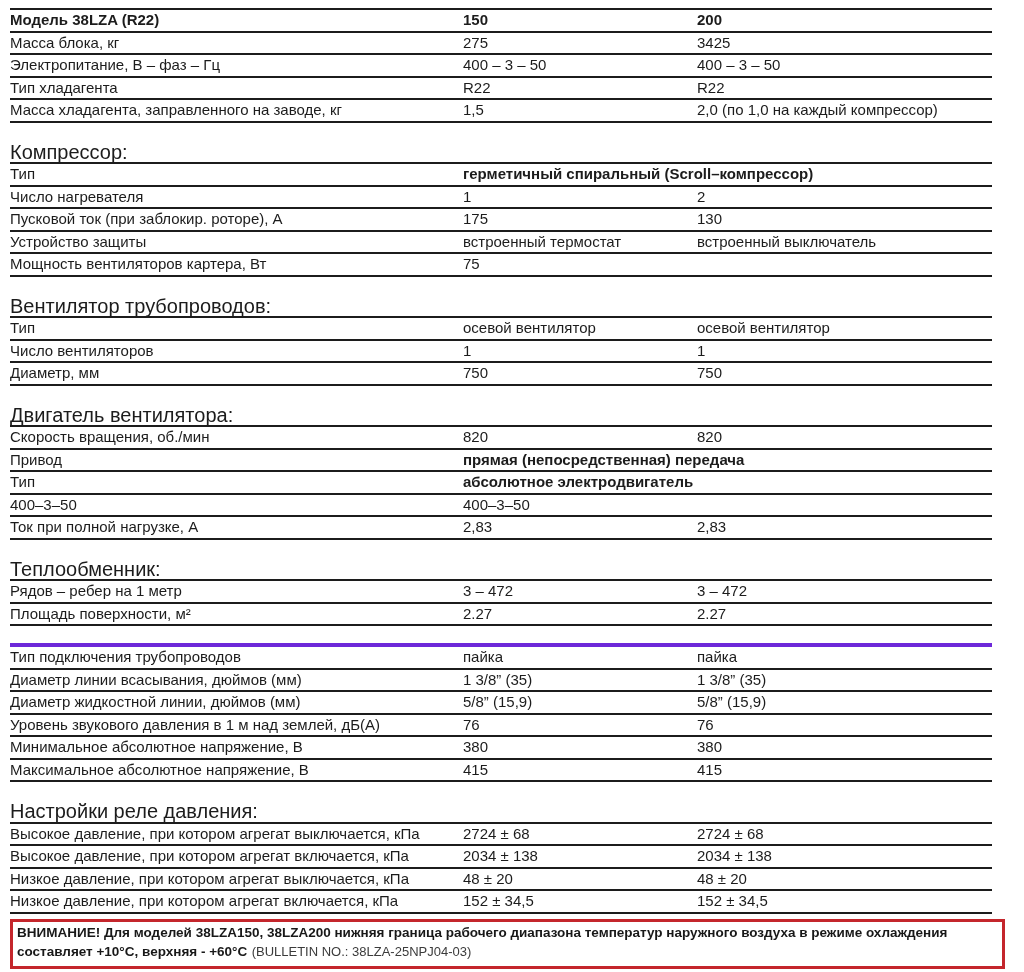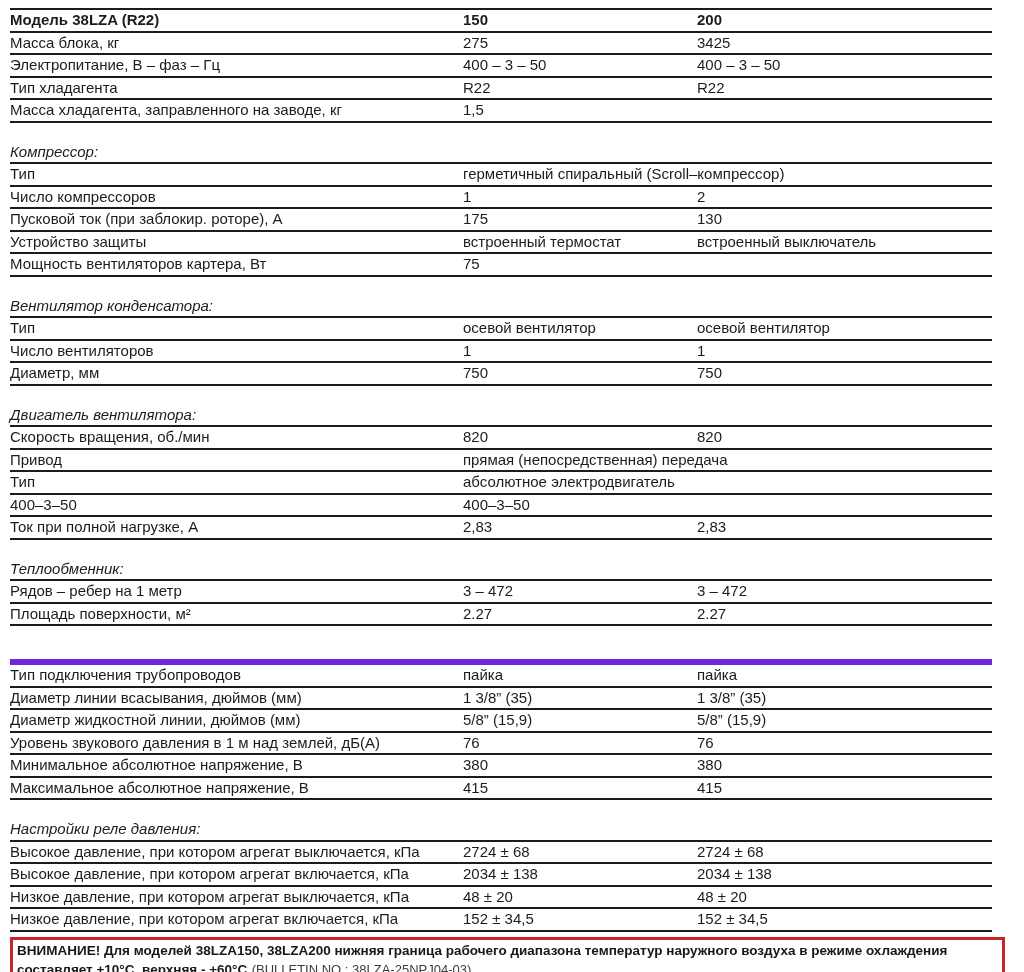--- a/index.html
+++ b/index.html
@@ -27,30 +27,29 @@
     grid-template-columns: 453px 234px auto;
     border-bottom: 2px solid #1c1c1c;
     padding: 2px 0 2px 0;
     font-size: 15px;
     line-height: 16.5px;
     align-items: end;
   }
   .row .cell { white-space: nowrap; overflow: visible; }
   .header-row { font-weight: bold; }
   .section { margin-top: 19px; width: 982px; }
-  .section.top-line { border-top: 6px solid #6d28d9; margin-top: 33px; }
+  .section.top-line { border-top: 4px solid #6d28d9; margin-top: 17px; }
   .title-row {
     display: block;
     border-bottom: 2px solid #1c1c1c;
     padding: 2px 0 2px 0;
-    font-size: 15px;
+    font-size: 20px;
     line-height: 16.5px;
-    font-style: italic;
-  }
-  .cell.span2 { grid-column: 2 / 4; }
+  }
+  .cell.span2 { grid-column: 2 / 4; font-weight: bold; }
   .warning-box {
     margin-top: 5px;
     width: 995px;
     box-sizing: border-box;
     border: 3px solid #c4262c;
     padding: 1px 6px 5px 4px;
   }
   .warn-bold {
     font-weight: bold;
     font-size: 13.5px;
@@ -87,50 +86,51 @@
             <div class="cell">400 – 3 – 50</div>
           </div>
           <div class="row">
             <div class="cell">Тип хладагента</div>
             <div class="cell">R22</div>
             <div class="cell">R22</div>
           </div>
           <div class="row">
             <div class="cell">Масса хладагента, заправленного на заводе, кг</div>
             <div class="cell">1,5</div>
+            <div class="cell">2,0 (по 1,0 на каждый компрессор)</div>
           </div>
         </div>
         <div class="section">
           <div class="title-row">Компрессор:</div>
           <div class="row">
             <div class="cell">Тип</div>
             <div class="cell span2">герметичный спиральный (Scroll–компрессор)</div>
           </div>
           <div class="row">
-            <div class="cell">Число компрессоров</div>
+            <div class="cell">Число нагревателя</div>
             <div class="cell">1</div>
             <div class="cell">2</div>
           </div>
           <div class="row">
             <div class="cell">Пусковой ток (при заблокир. роторе), А</div>
             <div class="cell">175</div>
             <div class="cell">130</div>
           </div>
           <div class="row">
             <div class="cell">Устройство защиты</div>
             <div class="cell">встроенный термостат</div>
             <div class="cell">встроенный выключатель</div>
           </div>
           <div class="row">
             <div class="cell">Мощность вентиляторов картера, Вт</div>
             <div class="cell">75</div>
           </div>
         </div>
         <div class="section">
-          <div class="title-row">Вентилятор конденсатора:</div>
+          <div class="title-row">Вентилятор трубопроводов:</div>
           <div class="row">
             <div class="cell">Тип</div>
             <div class="cell">осевой вентилятор</div>
             <div class="cell">осевой вентилятор</div>
           </div>
           <div class="row">
             <div class="cell">Число вентиляторов</div>
             <div class="cell">1</div>
             <div class="cell">1</div>
           </div>

